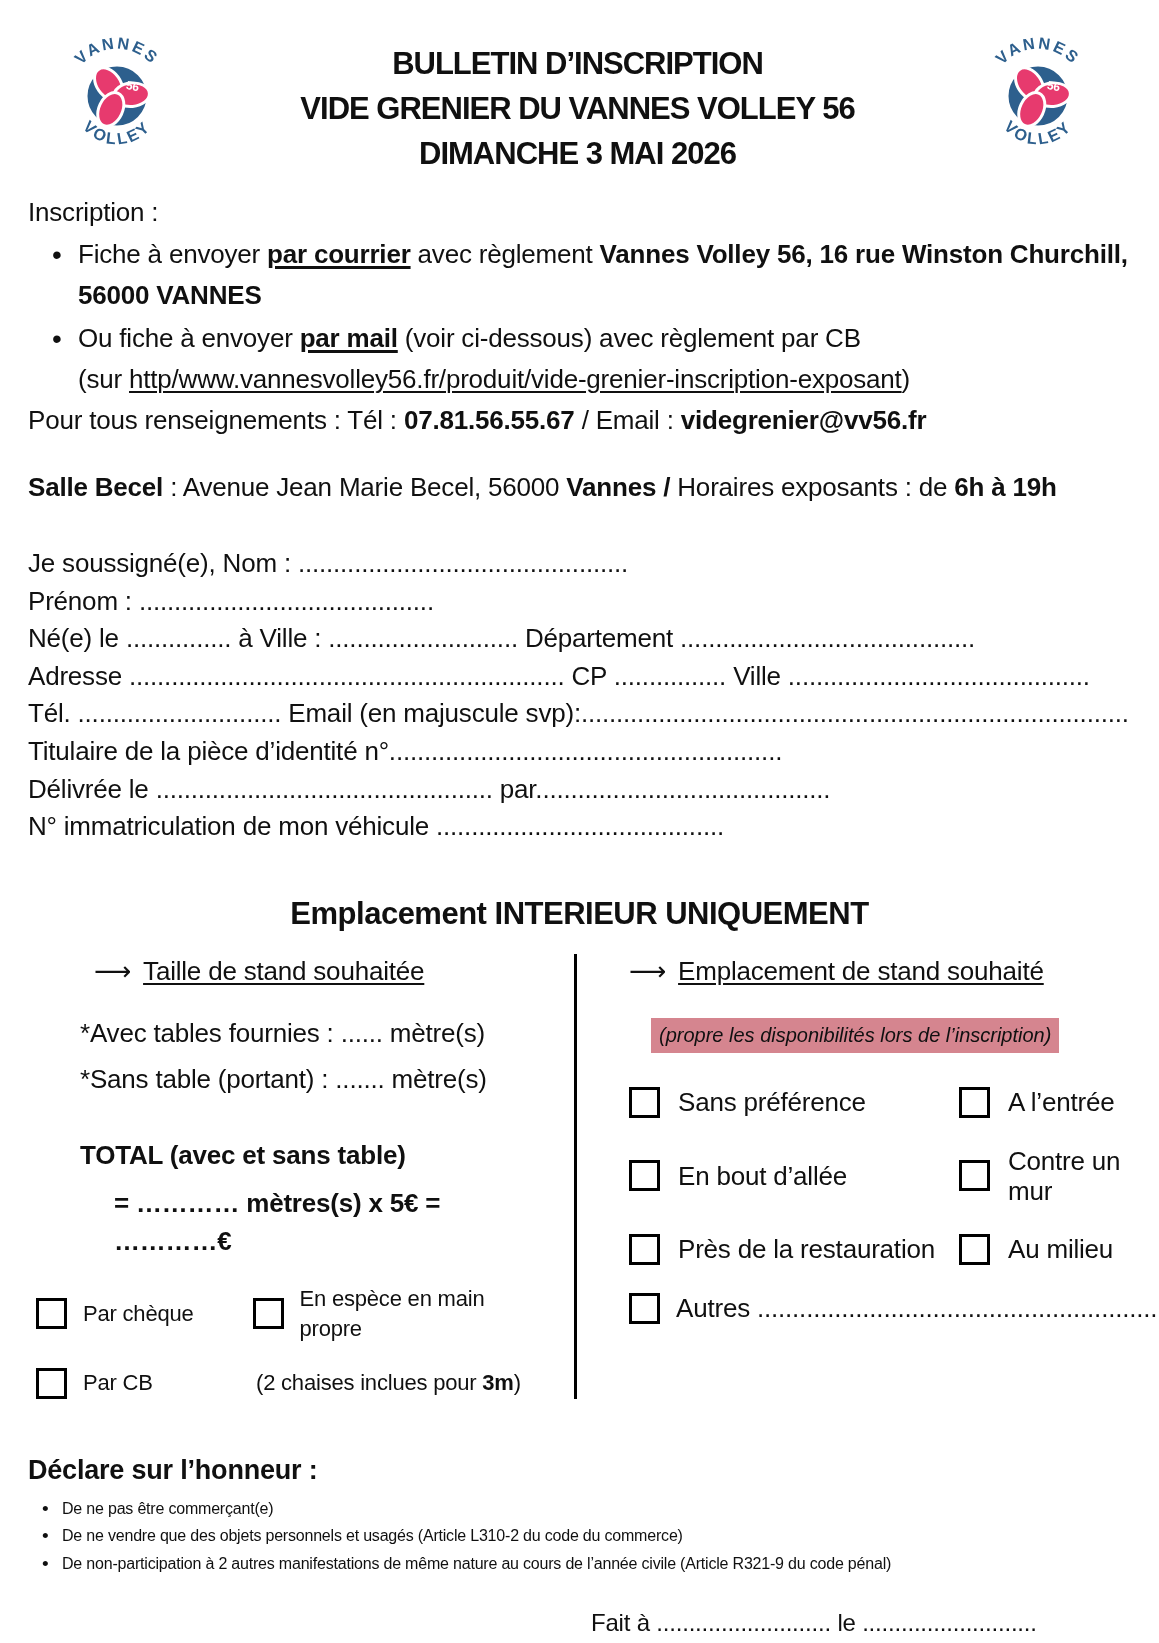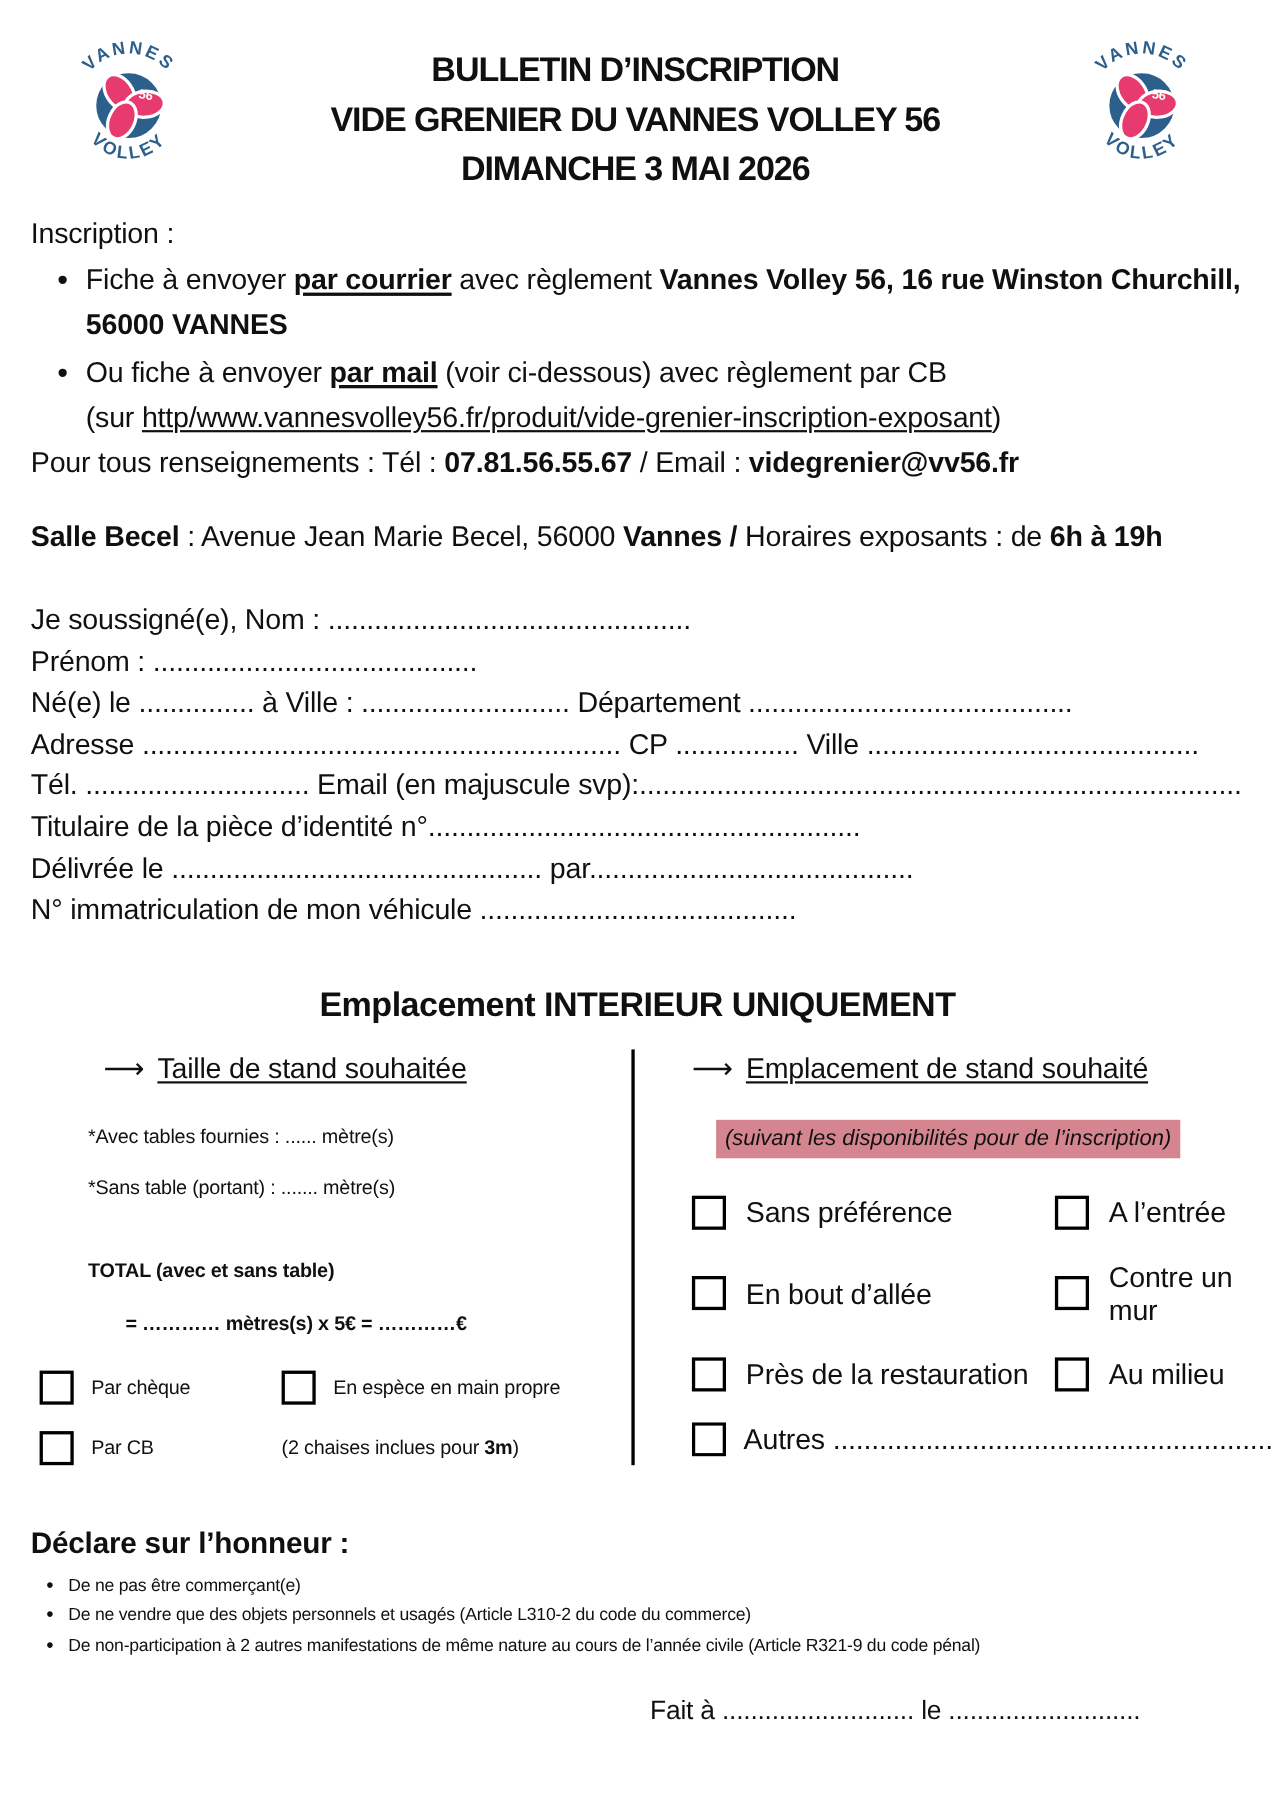--- a/index.html
+++ b/index.html
@@ -43,26 +43,26 @@
 
   
   .empl-title{margin:50px 0 0 0;text-align:center;font-size:31px;font-weight:bold;letter-spacing:-0.5px;}
   .columns{display:flex;margin-top:22px;}
   .col-left{flex:0 0 520px;}
   .divider{flex:0 0 3px;background:#000;margin-left:26px;}
   .col-right{flex:1 1 auto;padding-left:52px;}
   .col-header{font-size:26px;line-height:34px;}
   .col-left .col-header{margin-left:66px;}
   .arrow{margin-right:12px;font-size:26px;}
-  .std-line{margin:0;font-size:18px;line-height:38px;}
+  .std-line{margin:0;font-size:26px;line-height:38px;}
   .col-left .line1{margin-top:26px;margin-left:52px;}
   .col-left .line2{margin-top:8px;margin-left:52px;}
   .total-label{margin-top:38px;margin-left:52px;font-weight:bold;}
   .total-formula{margin-top:10px;margin-left:86px;font-weight:bold;}
-  .payrow{display:flex;align-items:center;margin-top:24px;margin-left:8px;font-size:18px;}
+  .payrow{display:flex;align-items:center;margin-top:24px;margin-left:8px;font-size:22px;}
   .payrow .cell{display:flex;align-items:center;}
   .payrow .cell.first{width:220px;}
   .checkbox{display:inline-block;width:25px;height:25px;border:3px solid #000;background:#fff;flex:0 0 auto;}
   .cb-label{margin-left:16px;line-height:30px;}
   .chairs{line-height:30px;}
 
   .note-highlight{display:inline-block;margin:30px 0 0 22px;font-size:20px;font-style:italic;
     background:#d5858f;padding:4px 8px 5px 8px;line-height:26px;letter-spacing:0;}
   .opt-grid{display:grid;grid-template-columns:330px auto;row-gap:28px;margin-top:34px;}
   .opt{display:flex;align-items:center;font-size:26px;}
@@ -215,21 +215,21 @@
         </div>
       </div>
     </div>
 
     <div class="divider"></div>
 
     <div class="col-right">
       <div class="col-header">
         <span class="arrow">⟶</span><span class="u">Emplacement de stand souhaité</span>
       </div>
-      <span class="note-highlight">(suivant les disponibilités pour de l’inscription)</span>
+      <span class="note-highlight">(propre les disponibilités lors de l’inscription)</span>
       <div class="opt-grid">
         <div class="opt">
           <span class="checkbox"></span>
           <span class="cb-label">Sans préférence</span>
         </div>
         <div class="opt">
           <span class="checkbox"></span>
           <span class="cb-label">A l’entrée</span>
         </div>
         <div class="opt">

